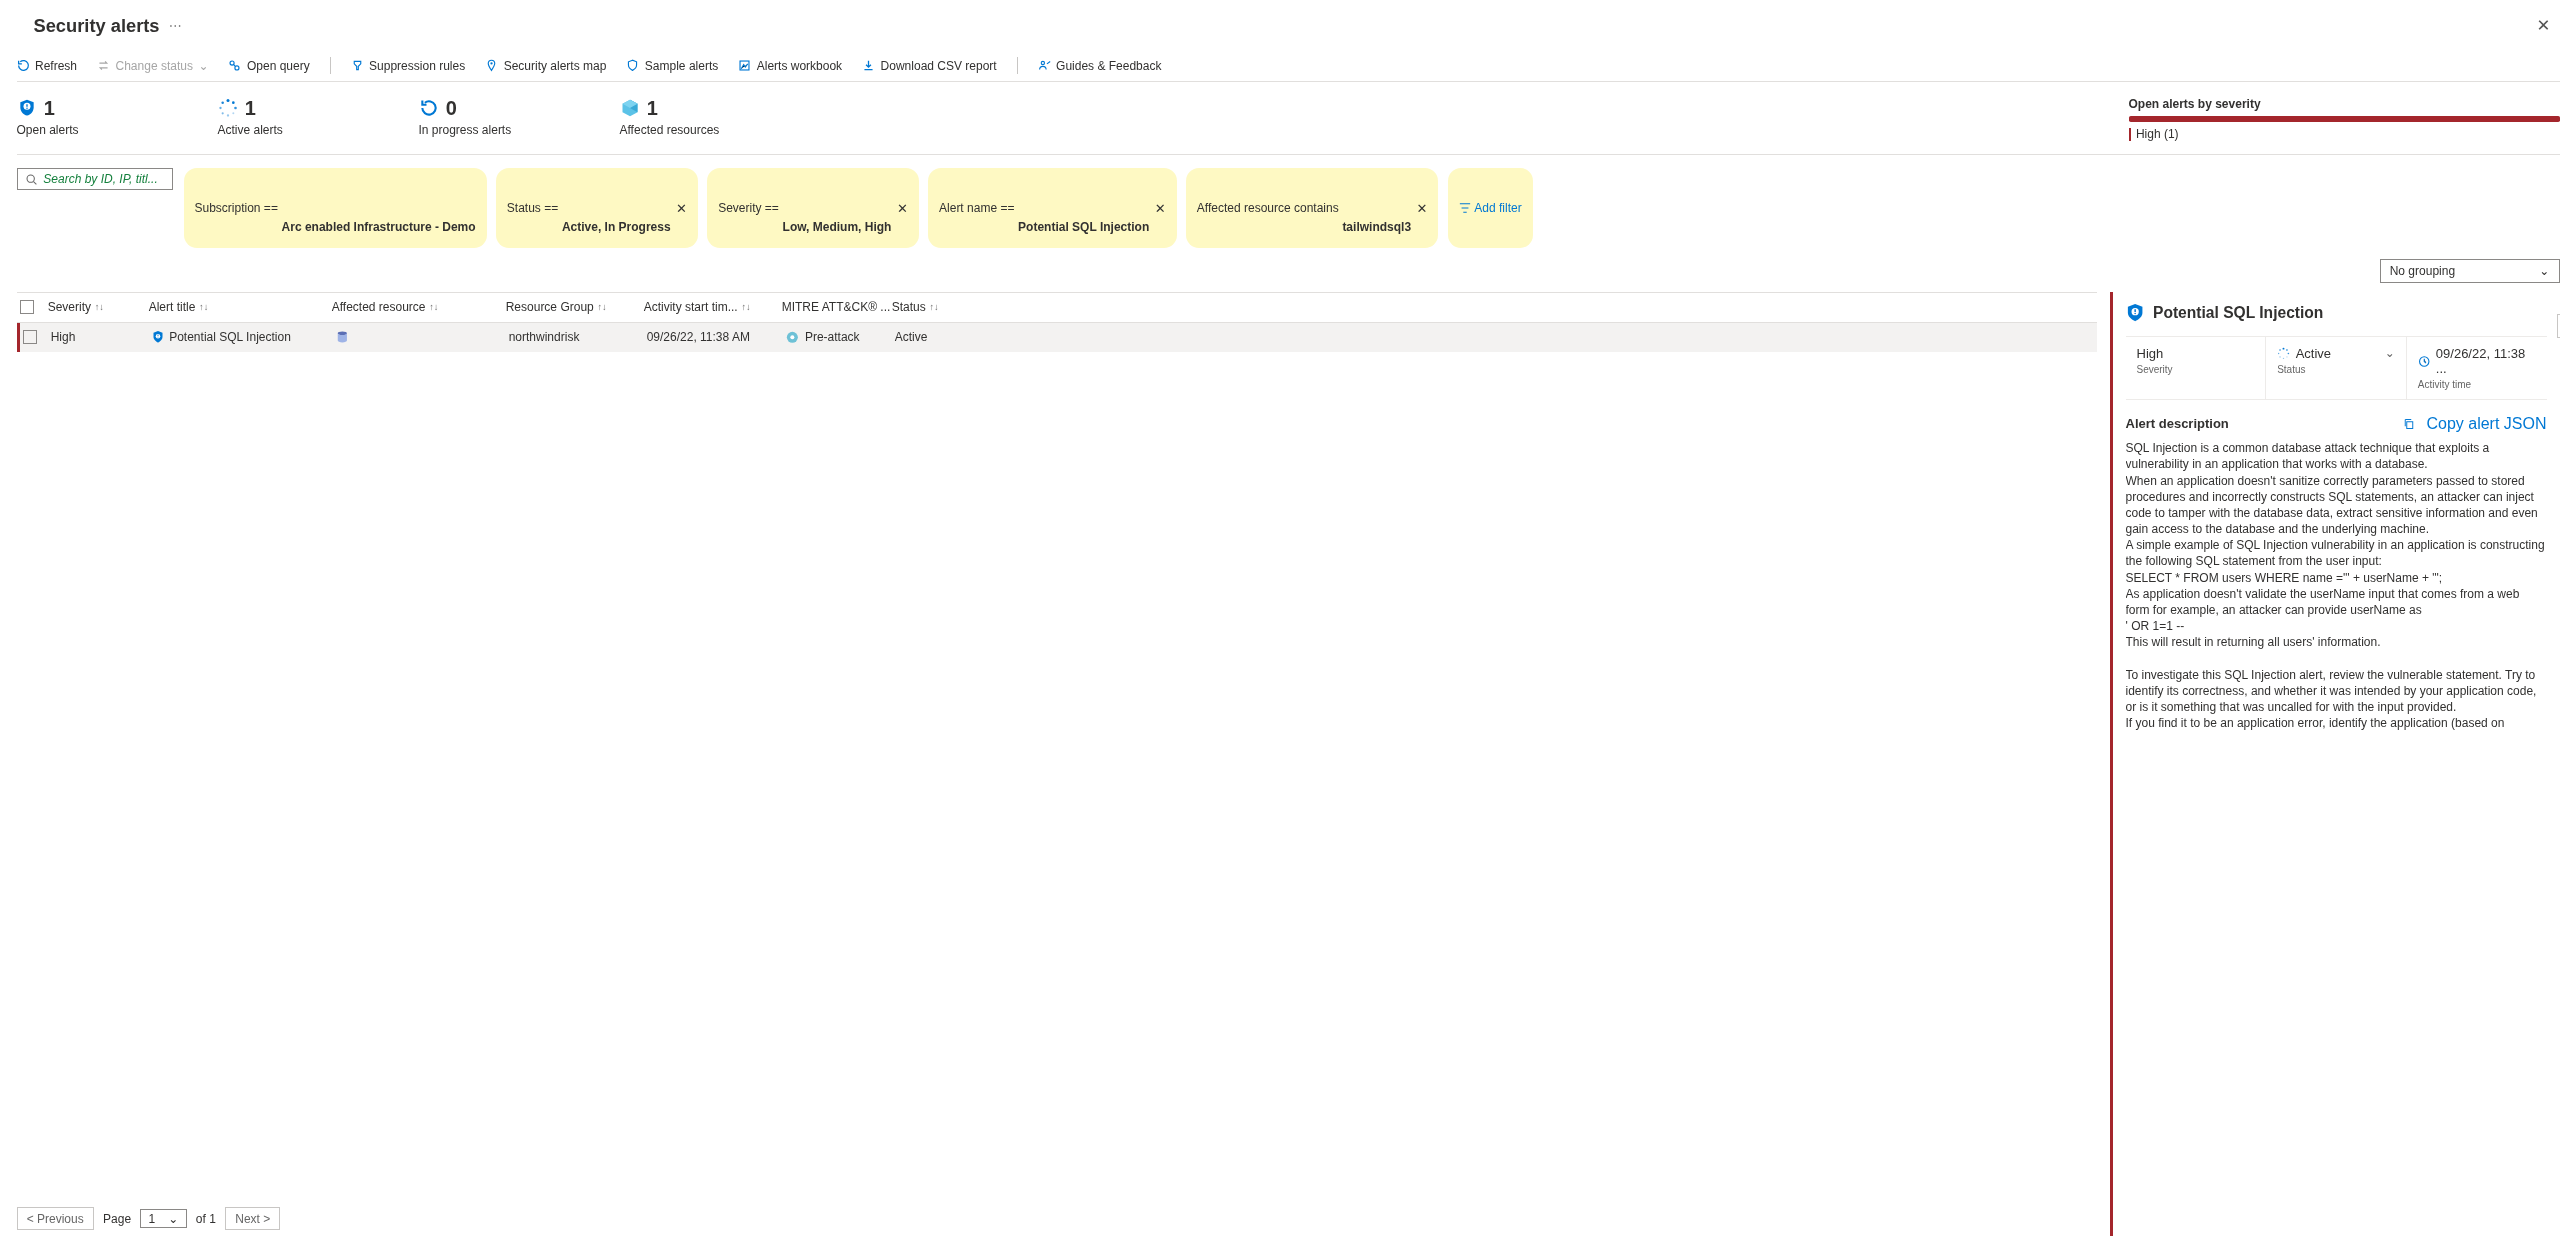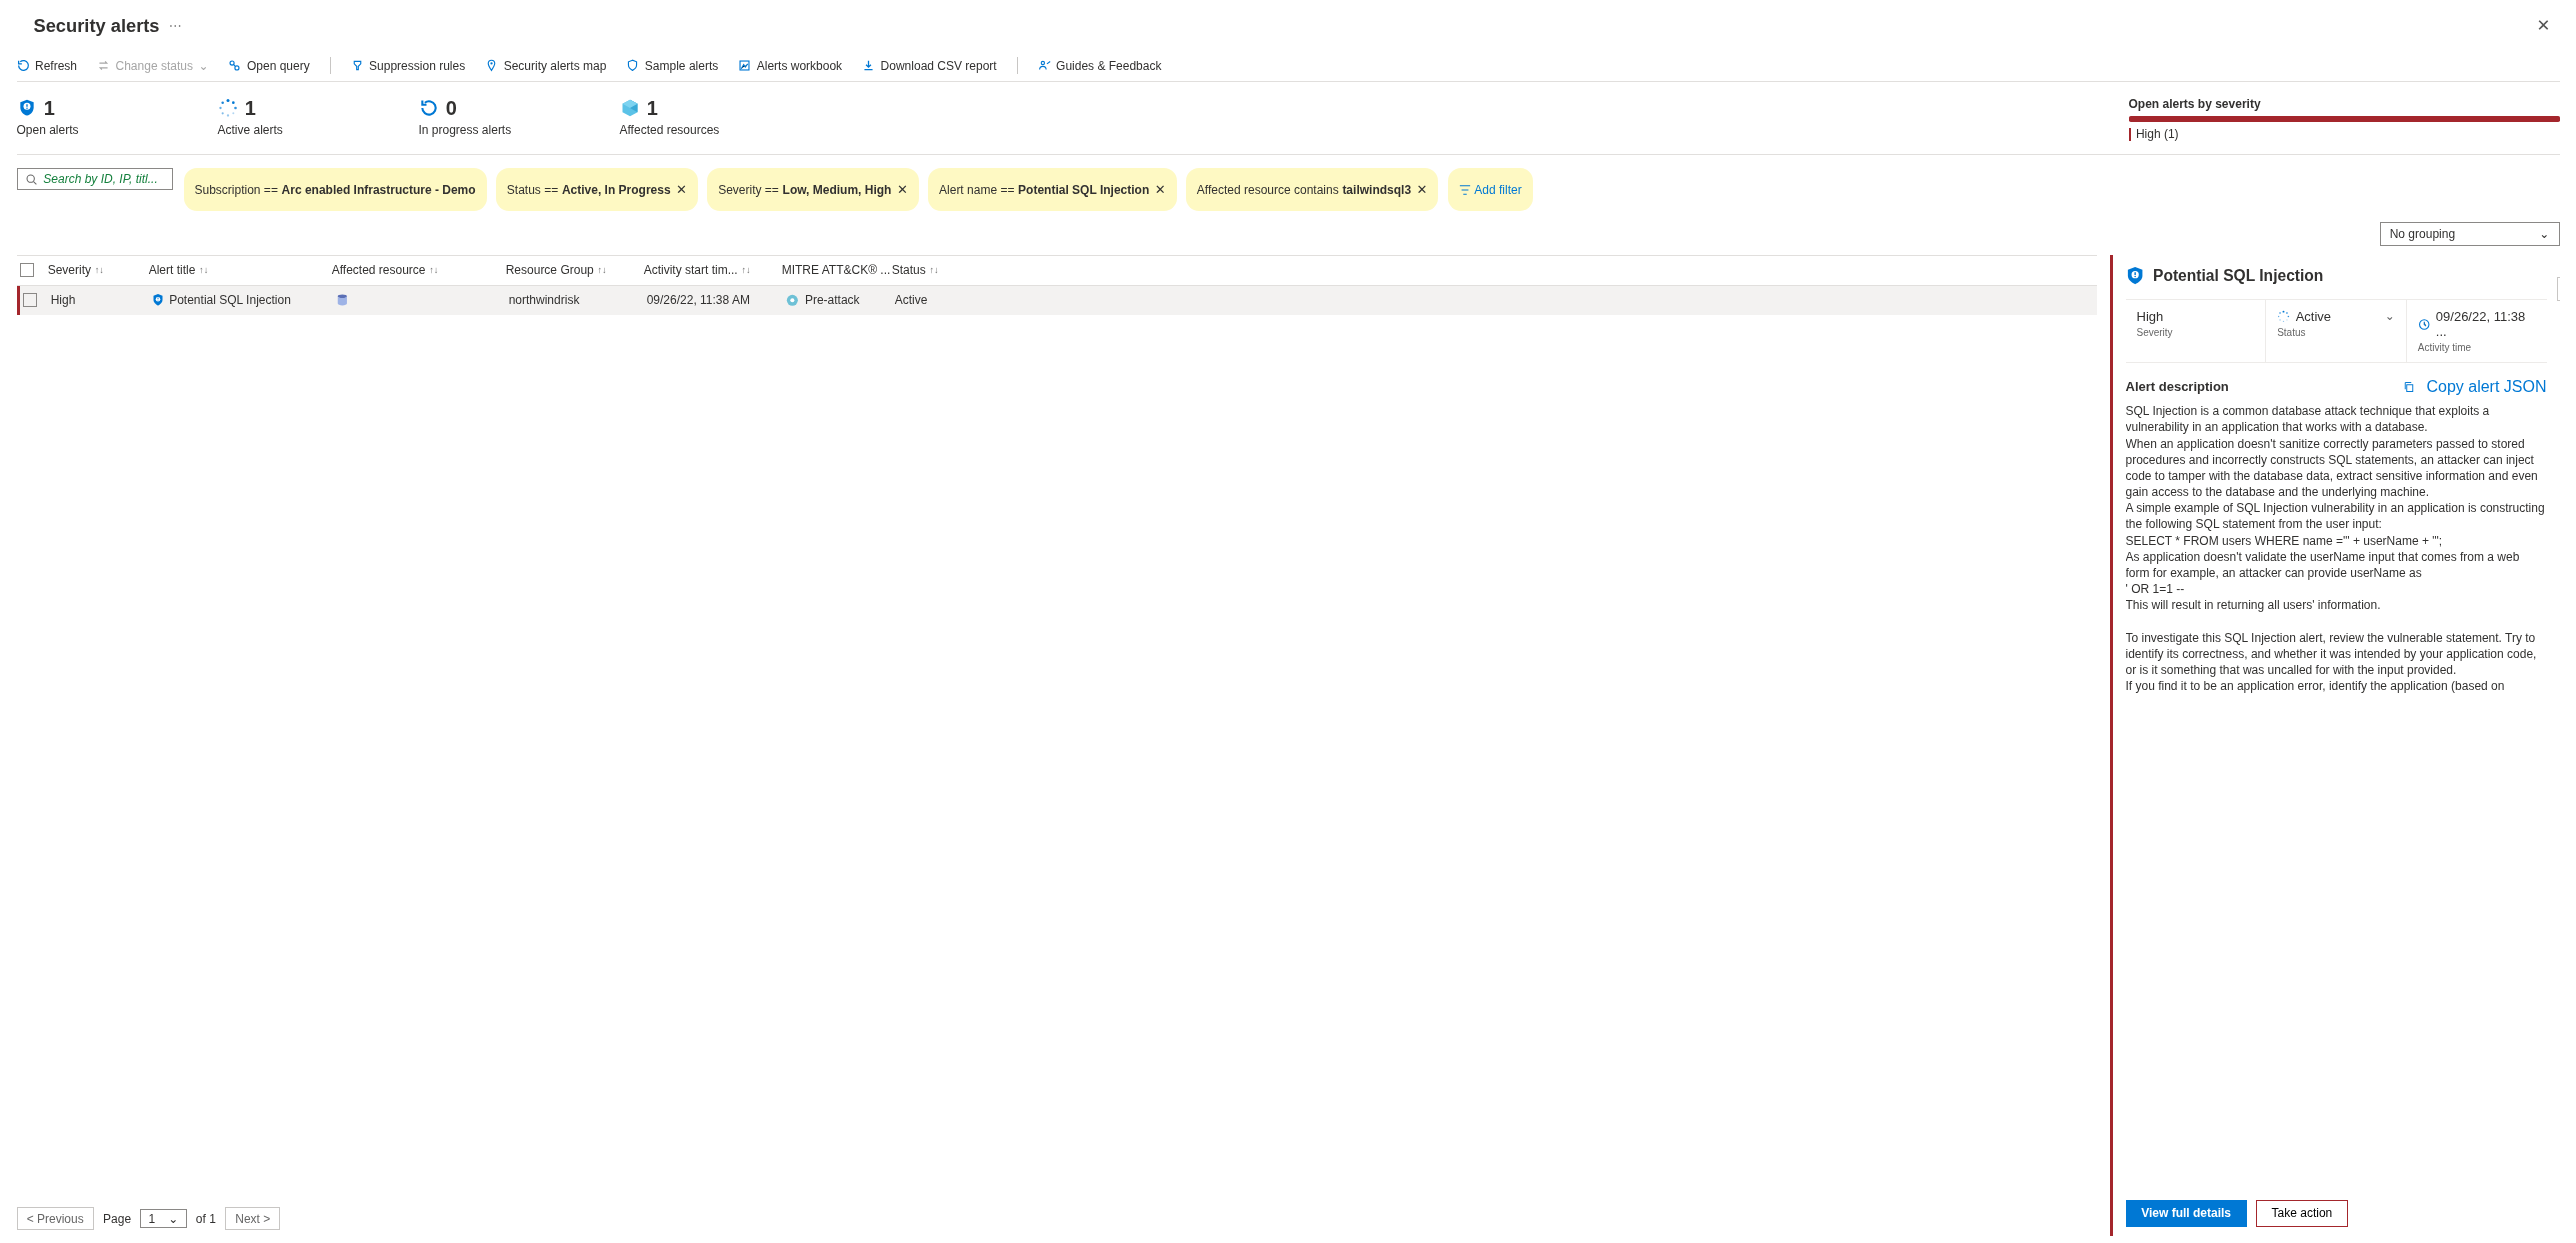--- a/index.html
+++ b/index.html
@@ -37,21 +37,21 @@
 .search {
   display:flex; align-items:center; gap:5.5px; border:0.9px solid #8a8886; padding:2.8px 7.3px;
   width:156px; color:#15803d; font-style:italic;
 }
 .search svg { width:13px; height:13px; }
 .pills { display:flex; flex-wrap:wrap; gap:9.2px; flex:1; }
 .pill {
   background:#fef9c3; color:#323130; padding:14px 11px; border-radius:13px;
   display:inline-flex; align-items:center; gap:3.7px; font-size:12px;
 }
-.pill b { font-weight:600; }
+.pill b { font-weight:600;margin-top:38px; }
 .pill .x { cursor:pointer; font-size:13px; color:#333; margin-left:1.8px; }
 .addf { color:#0078d4; }
 .grp { margin:5.5px 0 9.2px; margin-left:auto; width:180px; border:0.9px solid #8a8886; padding:3.7px 9.2px; font-size:12px; display:flex; justify-content:space-between; align-items:center; }
 
 .main { display:flex; gap:13px; flex:1; overflow:hidden; }
 .tbl-wrap { flex:1; display:flex; flex-direction:column; }
 .thead, .trow { display:grid; grid-template-columns: 27.5px 101px 183px 174px 138px 138px 110px 73px; align-items:center; padding:7.3px 3.7px; }
 .thead { border-top:0.9px solid #e1dfdd; border-bottom:0.9px solid #e1dfdd; font-size:12px; }
 .th { display:flex; align-items:center; gap:3.7px; cursor:pointer; }
 .sort { font-size:9.2px; color:#666; }
@@ -407,21 +407,17 @@
       <div class="desc">SQL Injection is a common database attack technique that exploits a vulnerability in an application that works with a database.
 When an application doesn't sanitize correctly parameters passed to stored procedures and incorrectly constructs SQL statements, an attacker can inject code to tamper with the database data, extract sensitive information and even gain access to the database and the underlying machine.
 A simple example of SQL Injection vulnerability in an application is constructing the following SQL statement from the user input:
 SELECT * FROM users WHERE name ='" + userName + "';
 As application doesn't validate the userName input that comes from a web form for example, an attacker can provide userName as
 ' OR 1=1 --
 This will result in returning all users' information.
 
 To investigate this SQL Injection alert, review the vulnerable statement. Try to identify its correctness, and whether it was intended by your application code, or is it something that was uncalled for with the input provided.
 If you find it to be an application error, identify the application (based on</div>
-      <div class="pn-act">
-        <button class="btn pri">View full details</button>
-        <button class="btn hl">Take action</button>
-      </div>
       <div class="expand-tab">›</div>
     </div>
   </div>
 </div>
 
 
 </body></html>

